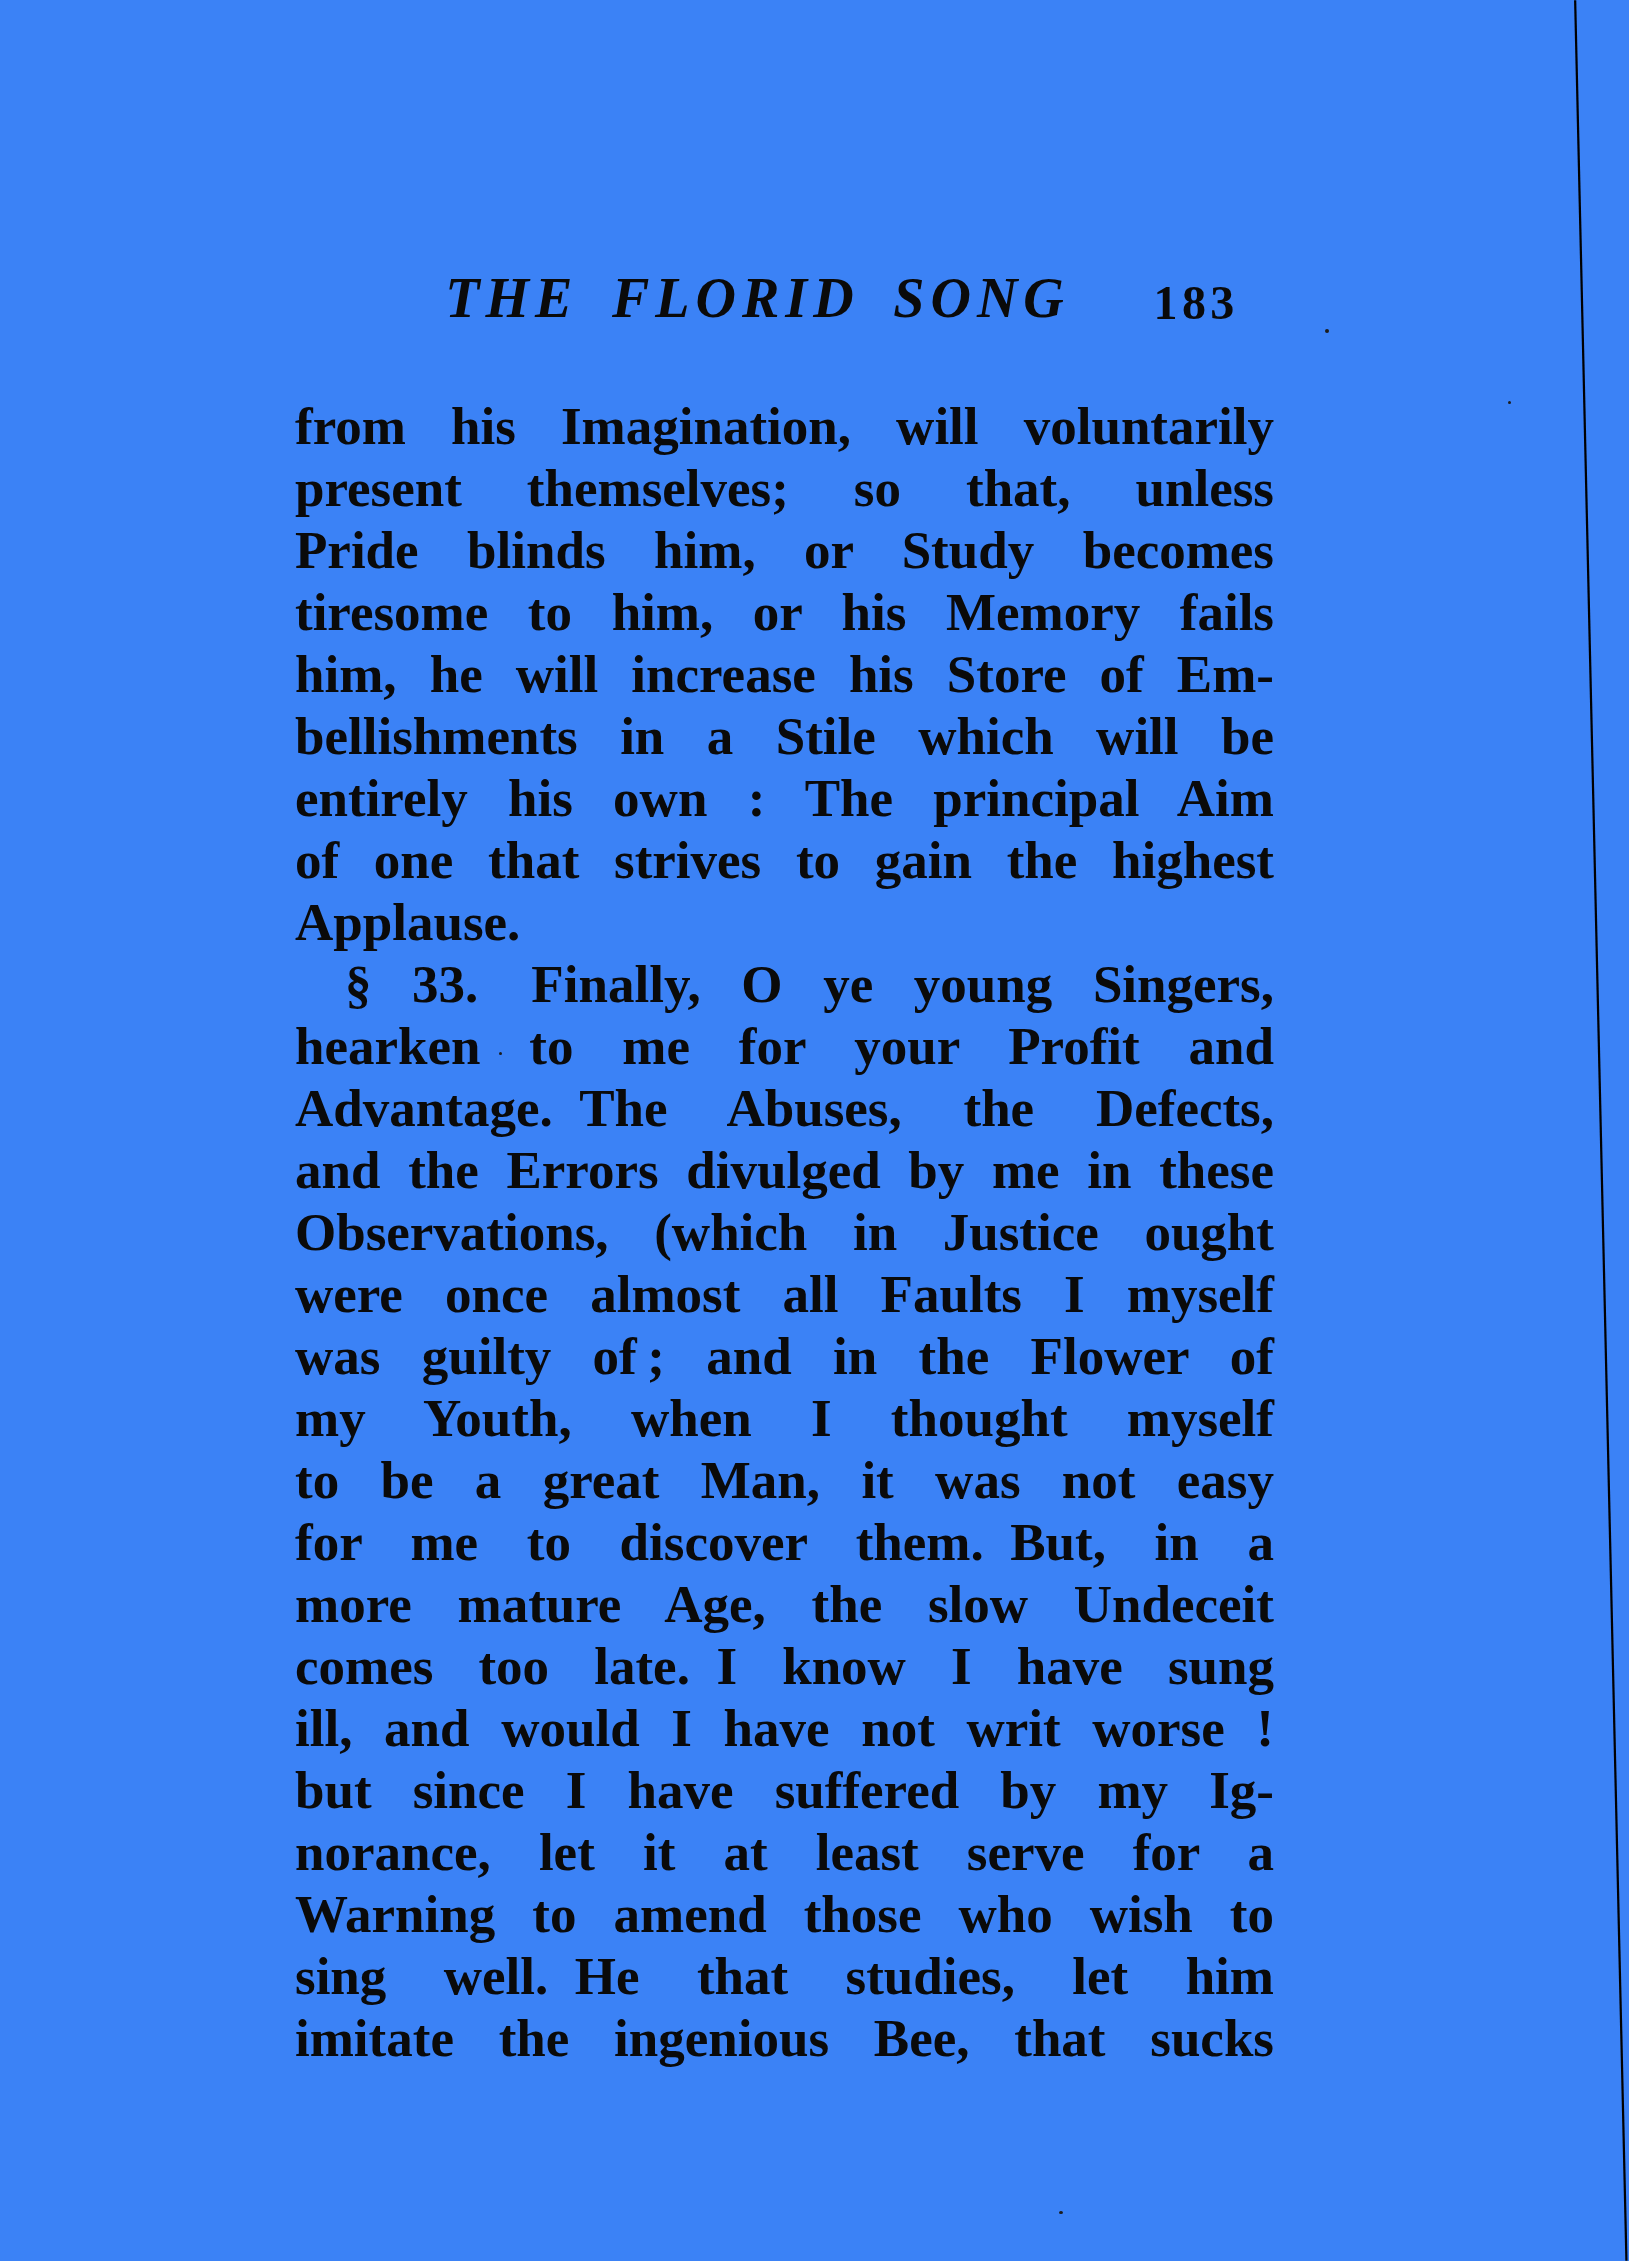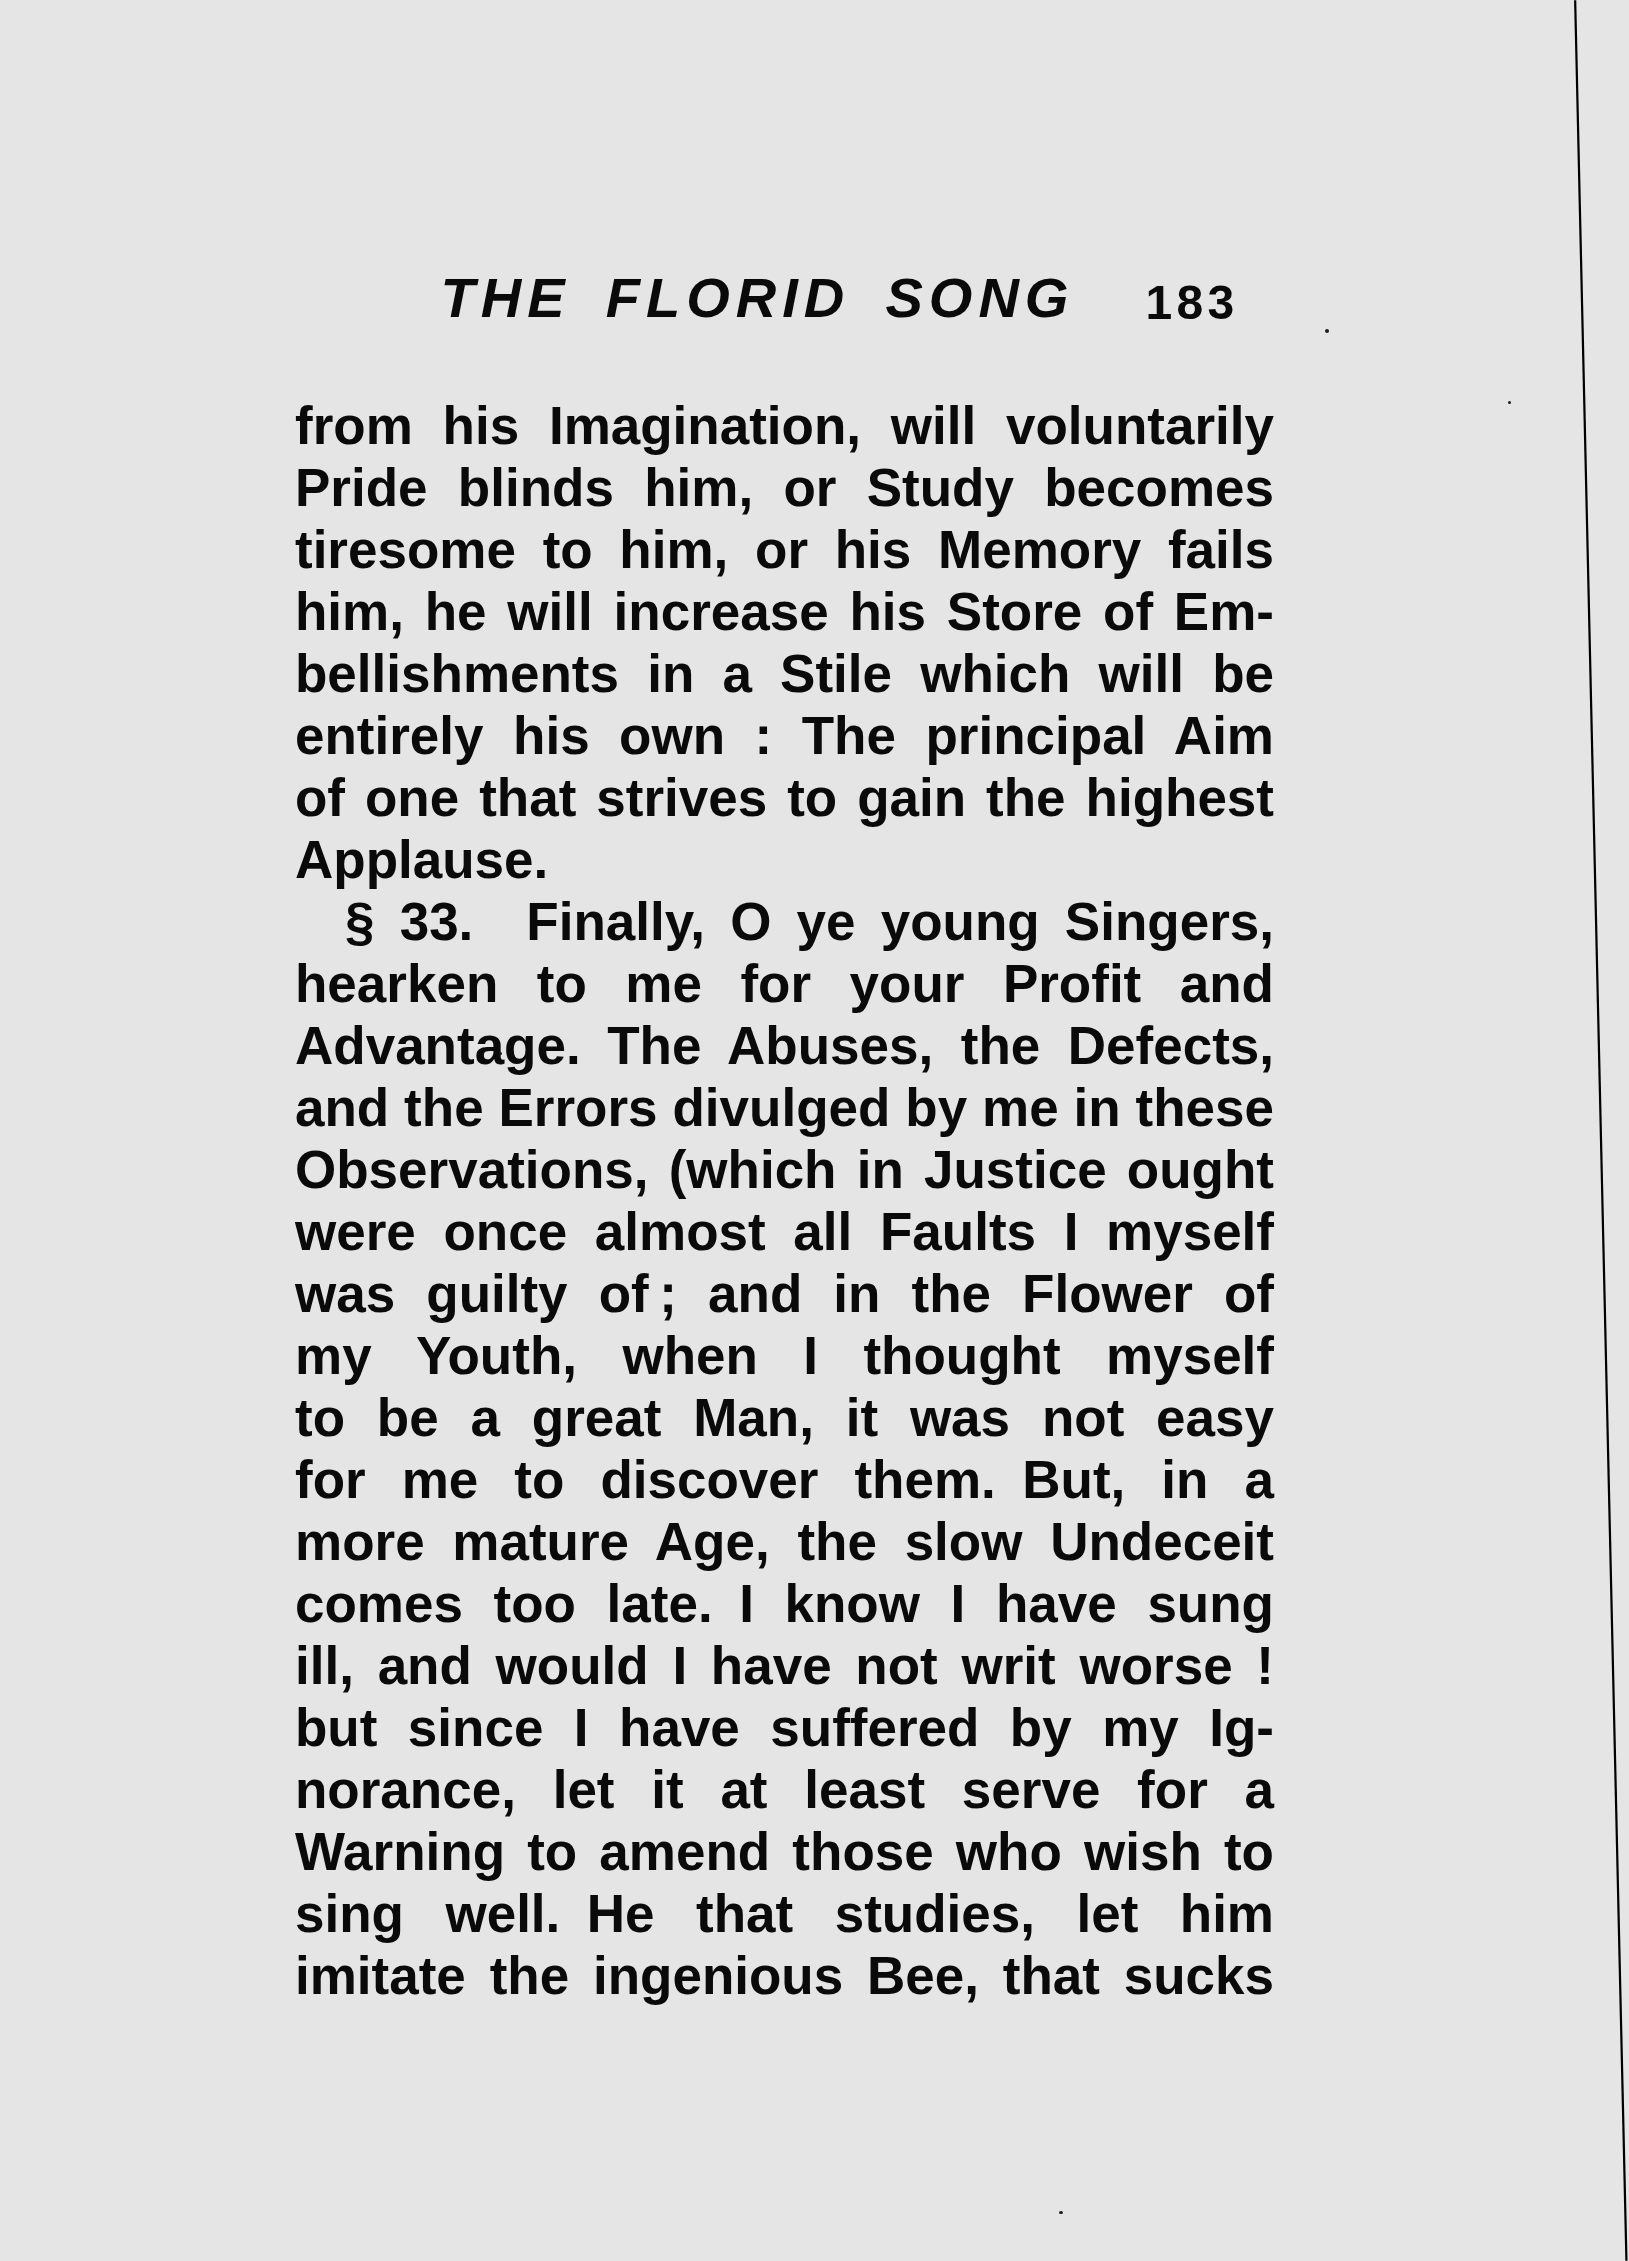--- a/index.html
+++ b/index.html
@@ -1,21 +1,21 @@
 <!DOCTYPE html>
 <html style="font-size:13.7px"><head>
 <meta charset="utf-8">
 <style>
   html,body{margin:0;padding:0;background:#ffffff;}
   .page{
     position:relative;
     width:1629px;height:2261px;
-    background:#e5e5e5;
+    background:#3b82f6;
     overflow:hidden;
-    font-family:Liberation Sans, sans-serif;
+    font-family:Liberation Serif, serif;
     color:#0a0a0a;
   }
   
   .header{position:absolute;left:268px;top:270px;width:979px;height:79px;}
   .title{
     display:block;text-align:center;
     font-style:italic;font-weight:bold;
     font-size:56px;line-height:56px;
     letter-spacing:6px;word-spacing:13.7px;
     white-space:nowrap;
@@ -50,20 +50,21 @@
 
 <div class="page">
 
   <div class="header">
     <span class="title">THE FLORID SONG</span>
     <span class="pageno">183</span>
   </div>
 
   <div class="text">
     <div class="ln">from his Imagination, will voluntarily</div>
+    <div class="ln">present themselves; so that, unless</div>
     <div class="ln">Pride blinds him, or Study becomes</div>
     <div class="ln">tiresome to him, or his Memory fails</div>
     <div class="ln">him, he will increase his Store of Em-</div>
     <div class="ln">bellishments in a Stile which will be</div>
     <div class="ln">entirely his own : The principal Aim</div>
     <div class="ln">of one that strives to gain the highest</div>
     <div class="ln short">Applause.</div>
     <div class="ln ind">§ 33. Finally, O ye young Singers,</div>
     <div class="ln">hearken to me for your Profit and</div>
     <div class="ln">Advantage. The Abuses, the Defects,</div>

